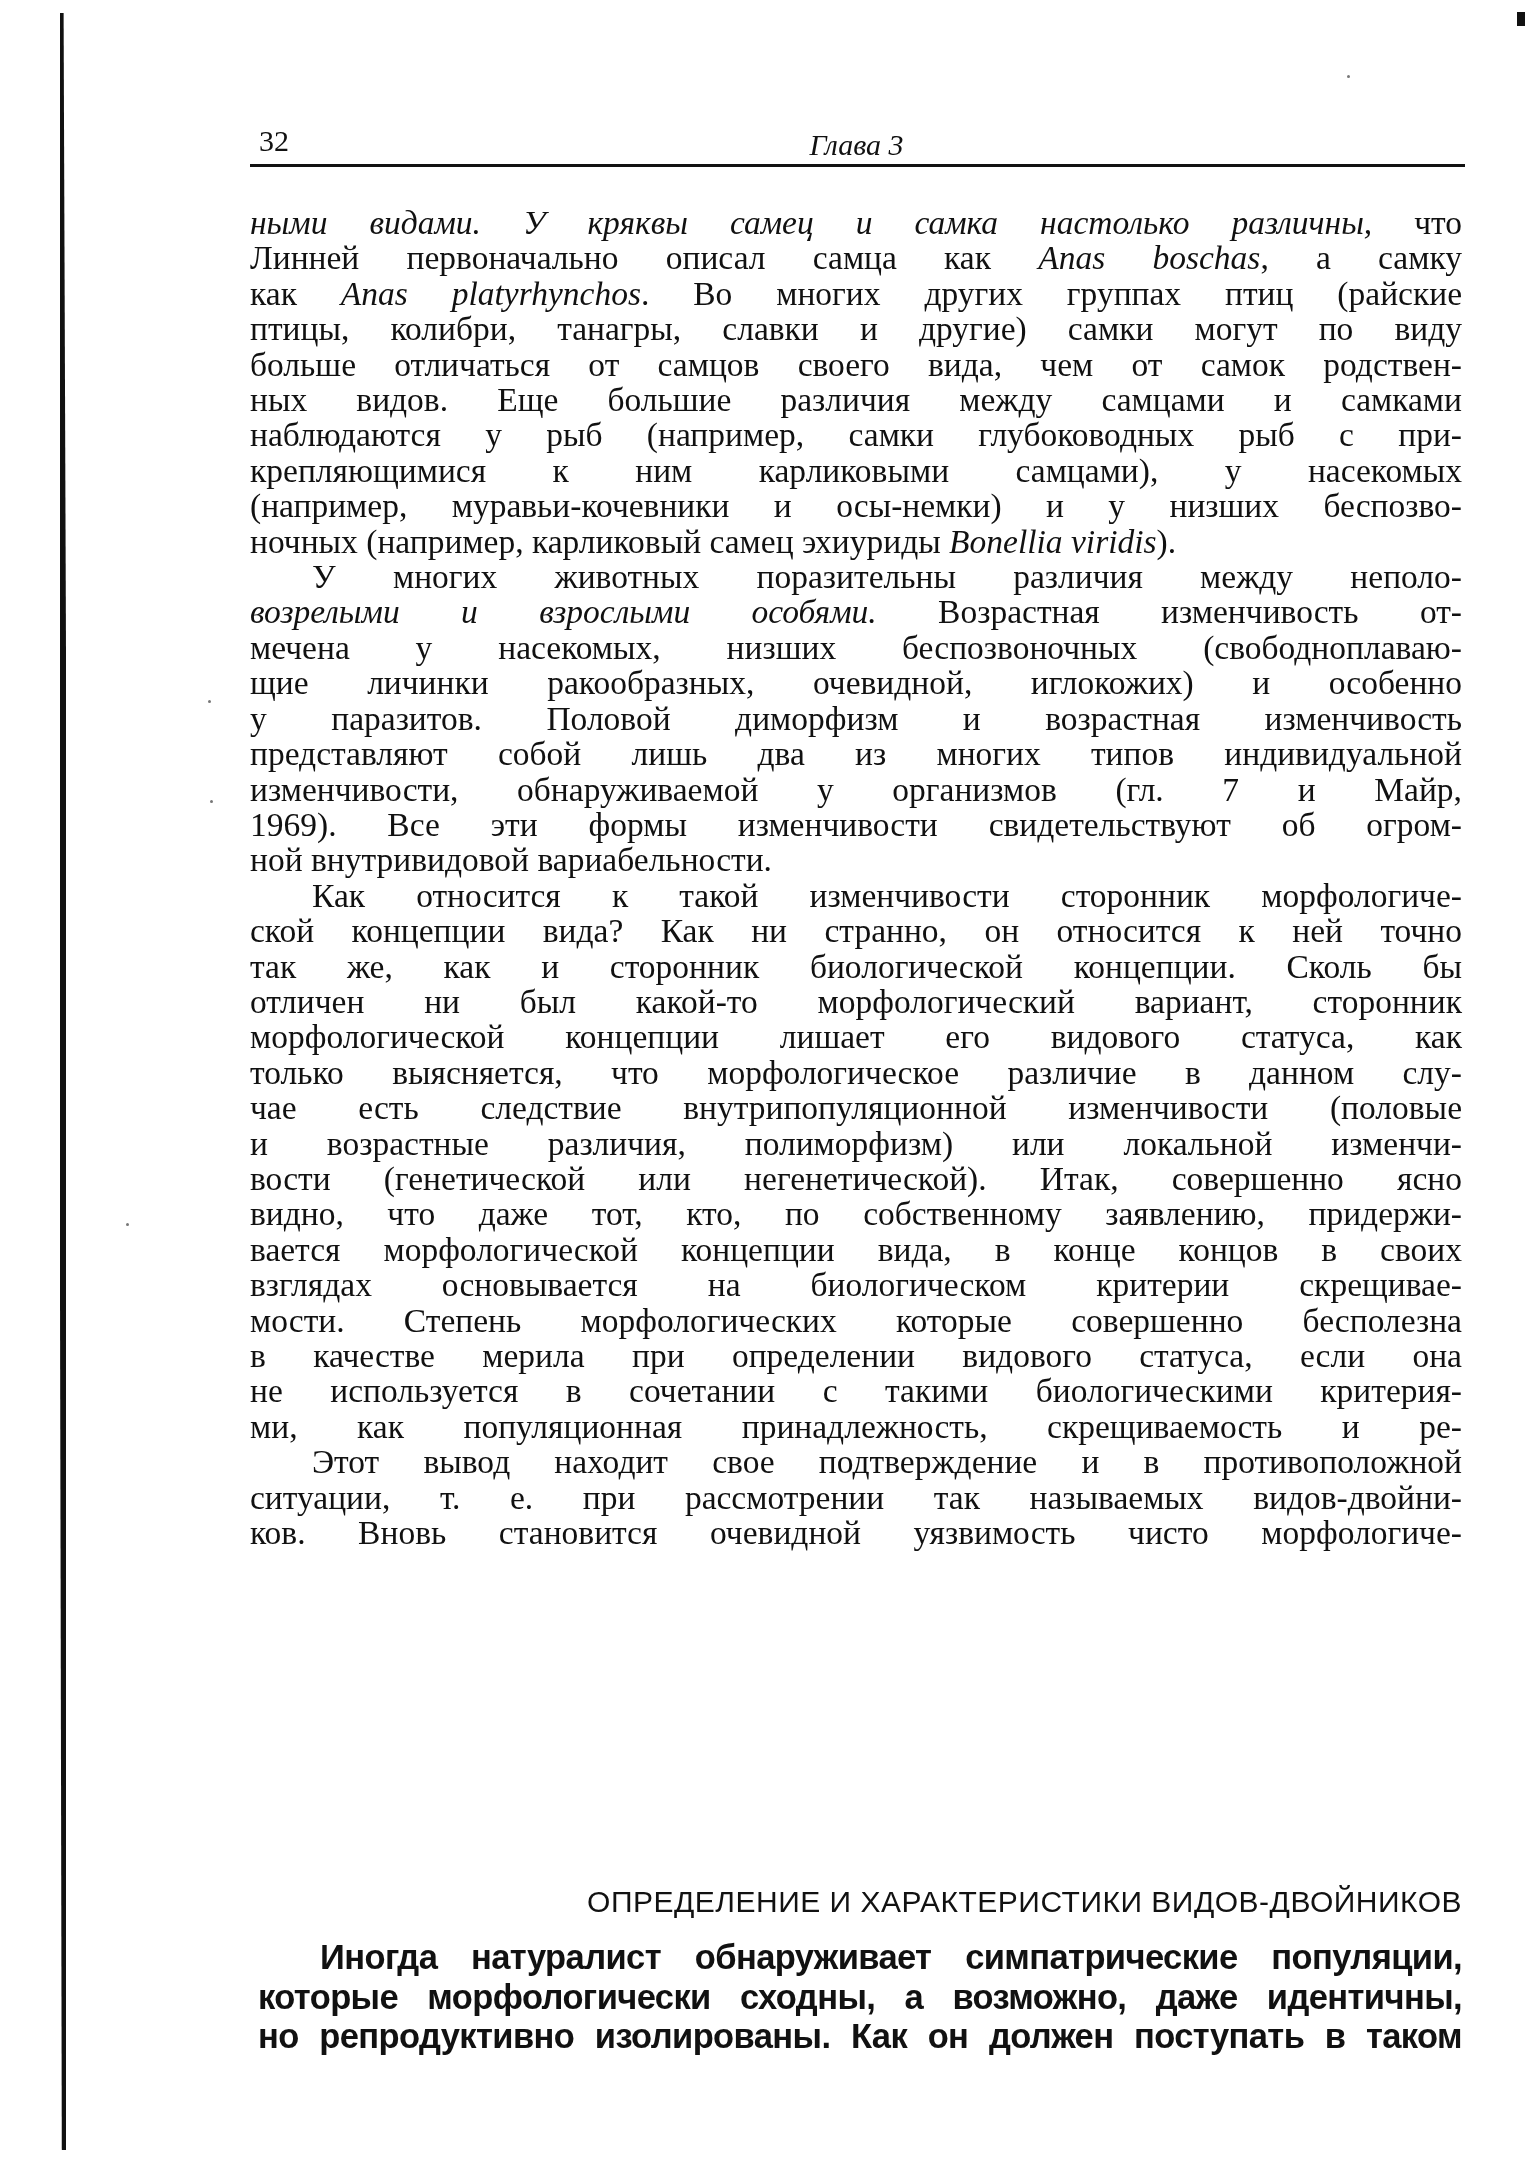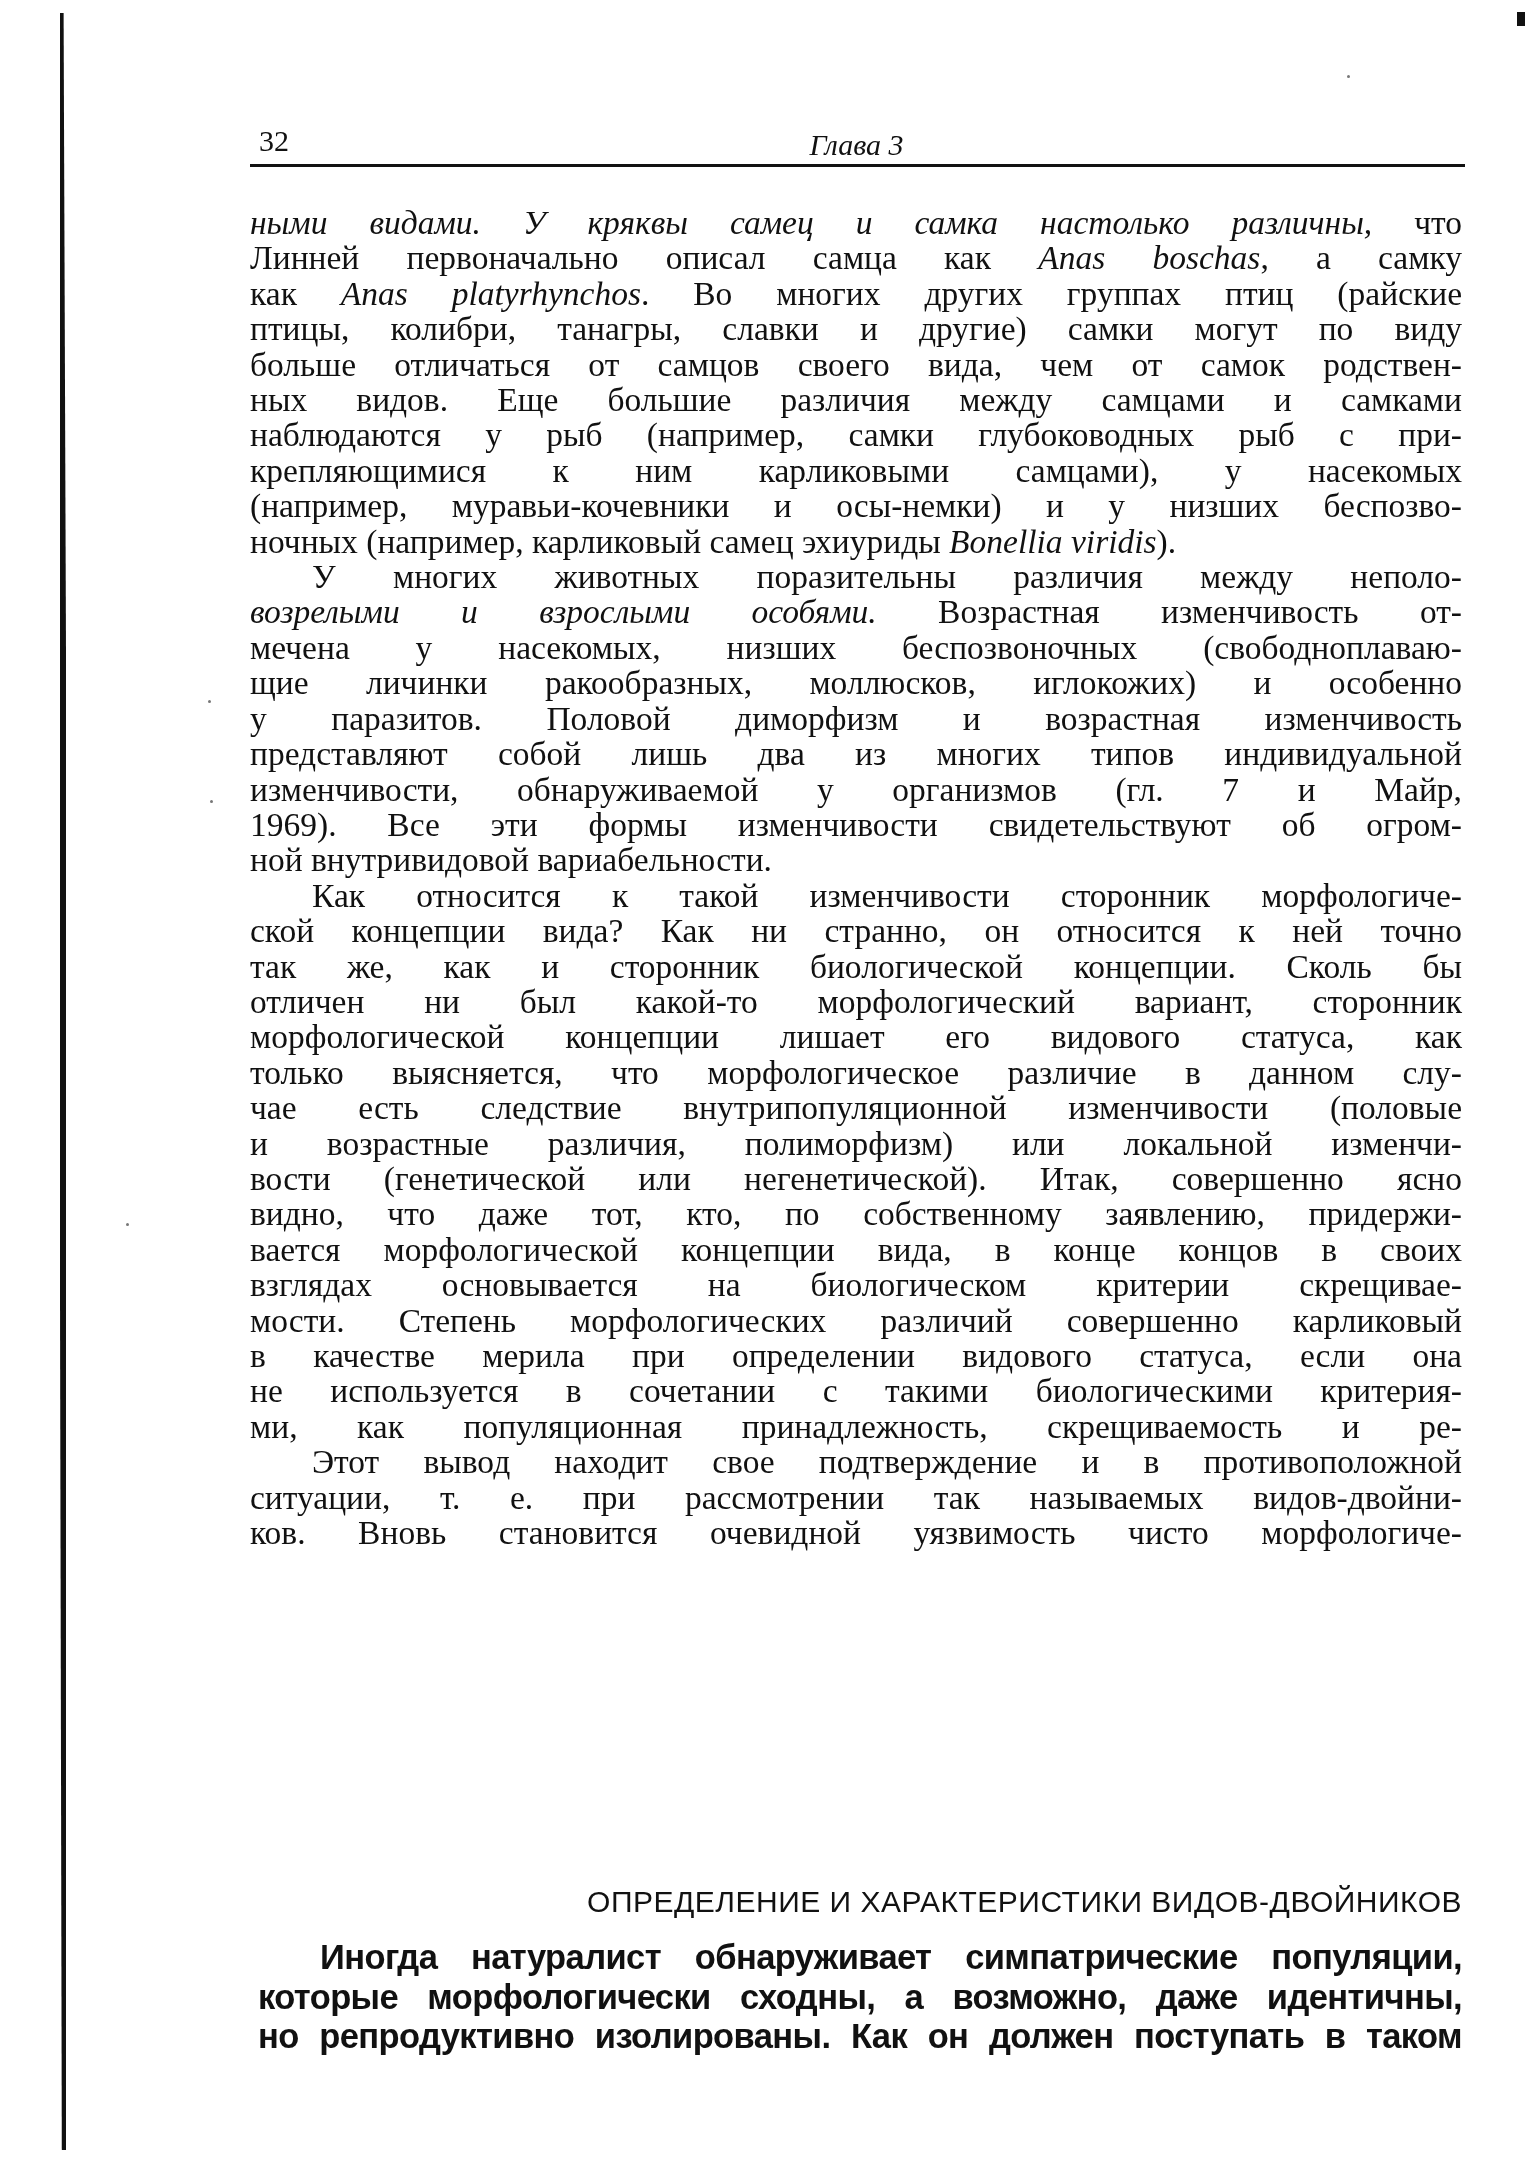--- a/index.html
+++ b/index.html
@@ -49,41 +49,41 @@
       <span class="line"><span>ных видов. Еще большие различия между самцами и самками</span></span>
       <span class="line"><span>наблюдаются у рыб (например, самки глубоководных рыб с при-</span></span>
       <span class="line"><span>крепляющимися к ним карликовыми самцами), у насекомых</span></span>
       <span class="line"><span>(например, муравьи-кочевники и осы-немки) и у низших беспозво-</span></span>
       <span class="line last"><span>ночных (например, карликовый самец эхиуриды </span><span class="it">Bonellia viridis</span><span>).</span></span>
     </p>
     <p>
       <span class="line" style="padding-left: 62px;"><span>У многих животных поразительны различия между неполо-</span></span>
       <span class="line"><span class="it">возрелыми и взрослыми особями.</span><span> Возрастная изменчивость от-</span></span>
       <span class="line"><span>мечена у насекомых, низших беспозвоночных (свободноплаваю-</span></span>
-      <span class="line"><span>щие личинки ракообразных, моллюсков, иглокожих) и особенно</span></span>
+      <span class="line"><span>щие личинки ракообразных, очевидной, иглокожих) и особенно</span></span>
       <span class="line"><span>у паразитов. Половой диморфизм и возрастная изменчивость</span></span>
       <span class="line"><span>представляют собой лишь два из многих типов индивидуальной</span></span>
       <span class="line"><span>изменчивости, обнаруживаемой у организмов (гл. 7 и Майр,</span></span>
       <span class="line"><span>1969). Все эти формы изменчивости свидетельствуют об огром-</span></span>
       <span class="line last"><span>ной внутривидовой вариабельности.</span></span>
     </p>
     <p>
       <span class="line" style="padding-left: 62px;"><span>Как относится к такой изменчивости сторонник морфологиче-</span></span>
       <span class="line"><span>ской концепции вида? Как ни странно, он относится к ней точно</span></span>
       <span class="line"><span>так же, как и сторонник биологической концепции. Сколь бы</span></span>
       <span class="line"><span>отличен ни был какой-то морфологический вариант, сторонник</span></span>
       <span class="line"><span>морфологической концепции лишает его видового статуса, как</span></span>
       <span class="line"><span>только выясняется, что морфологическое различие в данном слу-</span></span>
       <span class="line"><span>чае есть следствие внутрипопуляционной изменчивости (половые</span></span>
       <span class="line"><span>и возрастные различия, полиморфизм) или локальной изменчи-</span></span>
       <span class="line"><span>вости (генетической или негенетической). Итак, совершенно ясно</span></span>
       <span class="line"><span>видно, что даже тот, кто, по собственному заявлению, придержи-</span></span>
       <span class="line"><span>вается морфологической концепции вида, в конце концов в своих</span></span>
       <span class="line"><span>взглядах основывается на биологическом критерии скрещивае-</span></span>
-      <span class="line"><span>мости. Степень морфологических различий совершенно карликовый</span></span>
+      <span class="line"><span>мости. Степень морфологических которые совершенно бесполезна</span></span>
       <span class="line"><span>в качестве мерила при определении видового статуса, если она</span></span>
       <span class="line"><span>не используется в сочетании с такими биологическими критерия-</span></span>
       <span class="line"><span>ми, как популяционная принадлежность, скрещиваемость и ре-</span></span>
     </p>
     <p>
       <span class="line" style="padding-left: 62px;"><span>Этот вывод находит свое подтверждение и в противоположной</span></span>
       <span class="line"><span>ситуации, т. е. при рассмотрении так называемых видов-двойни-</span></span>
       <span class="line"><span>ков. Вновь становится очевидной уязвимость чисто морфологиче-</span></span>
     </p>
   </div>

